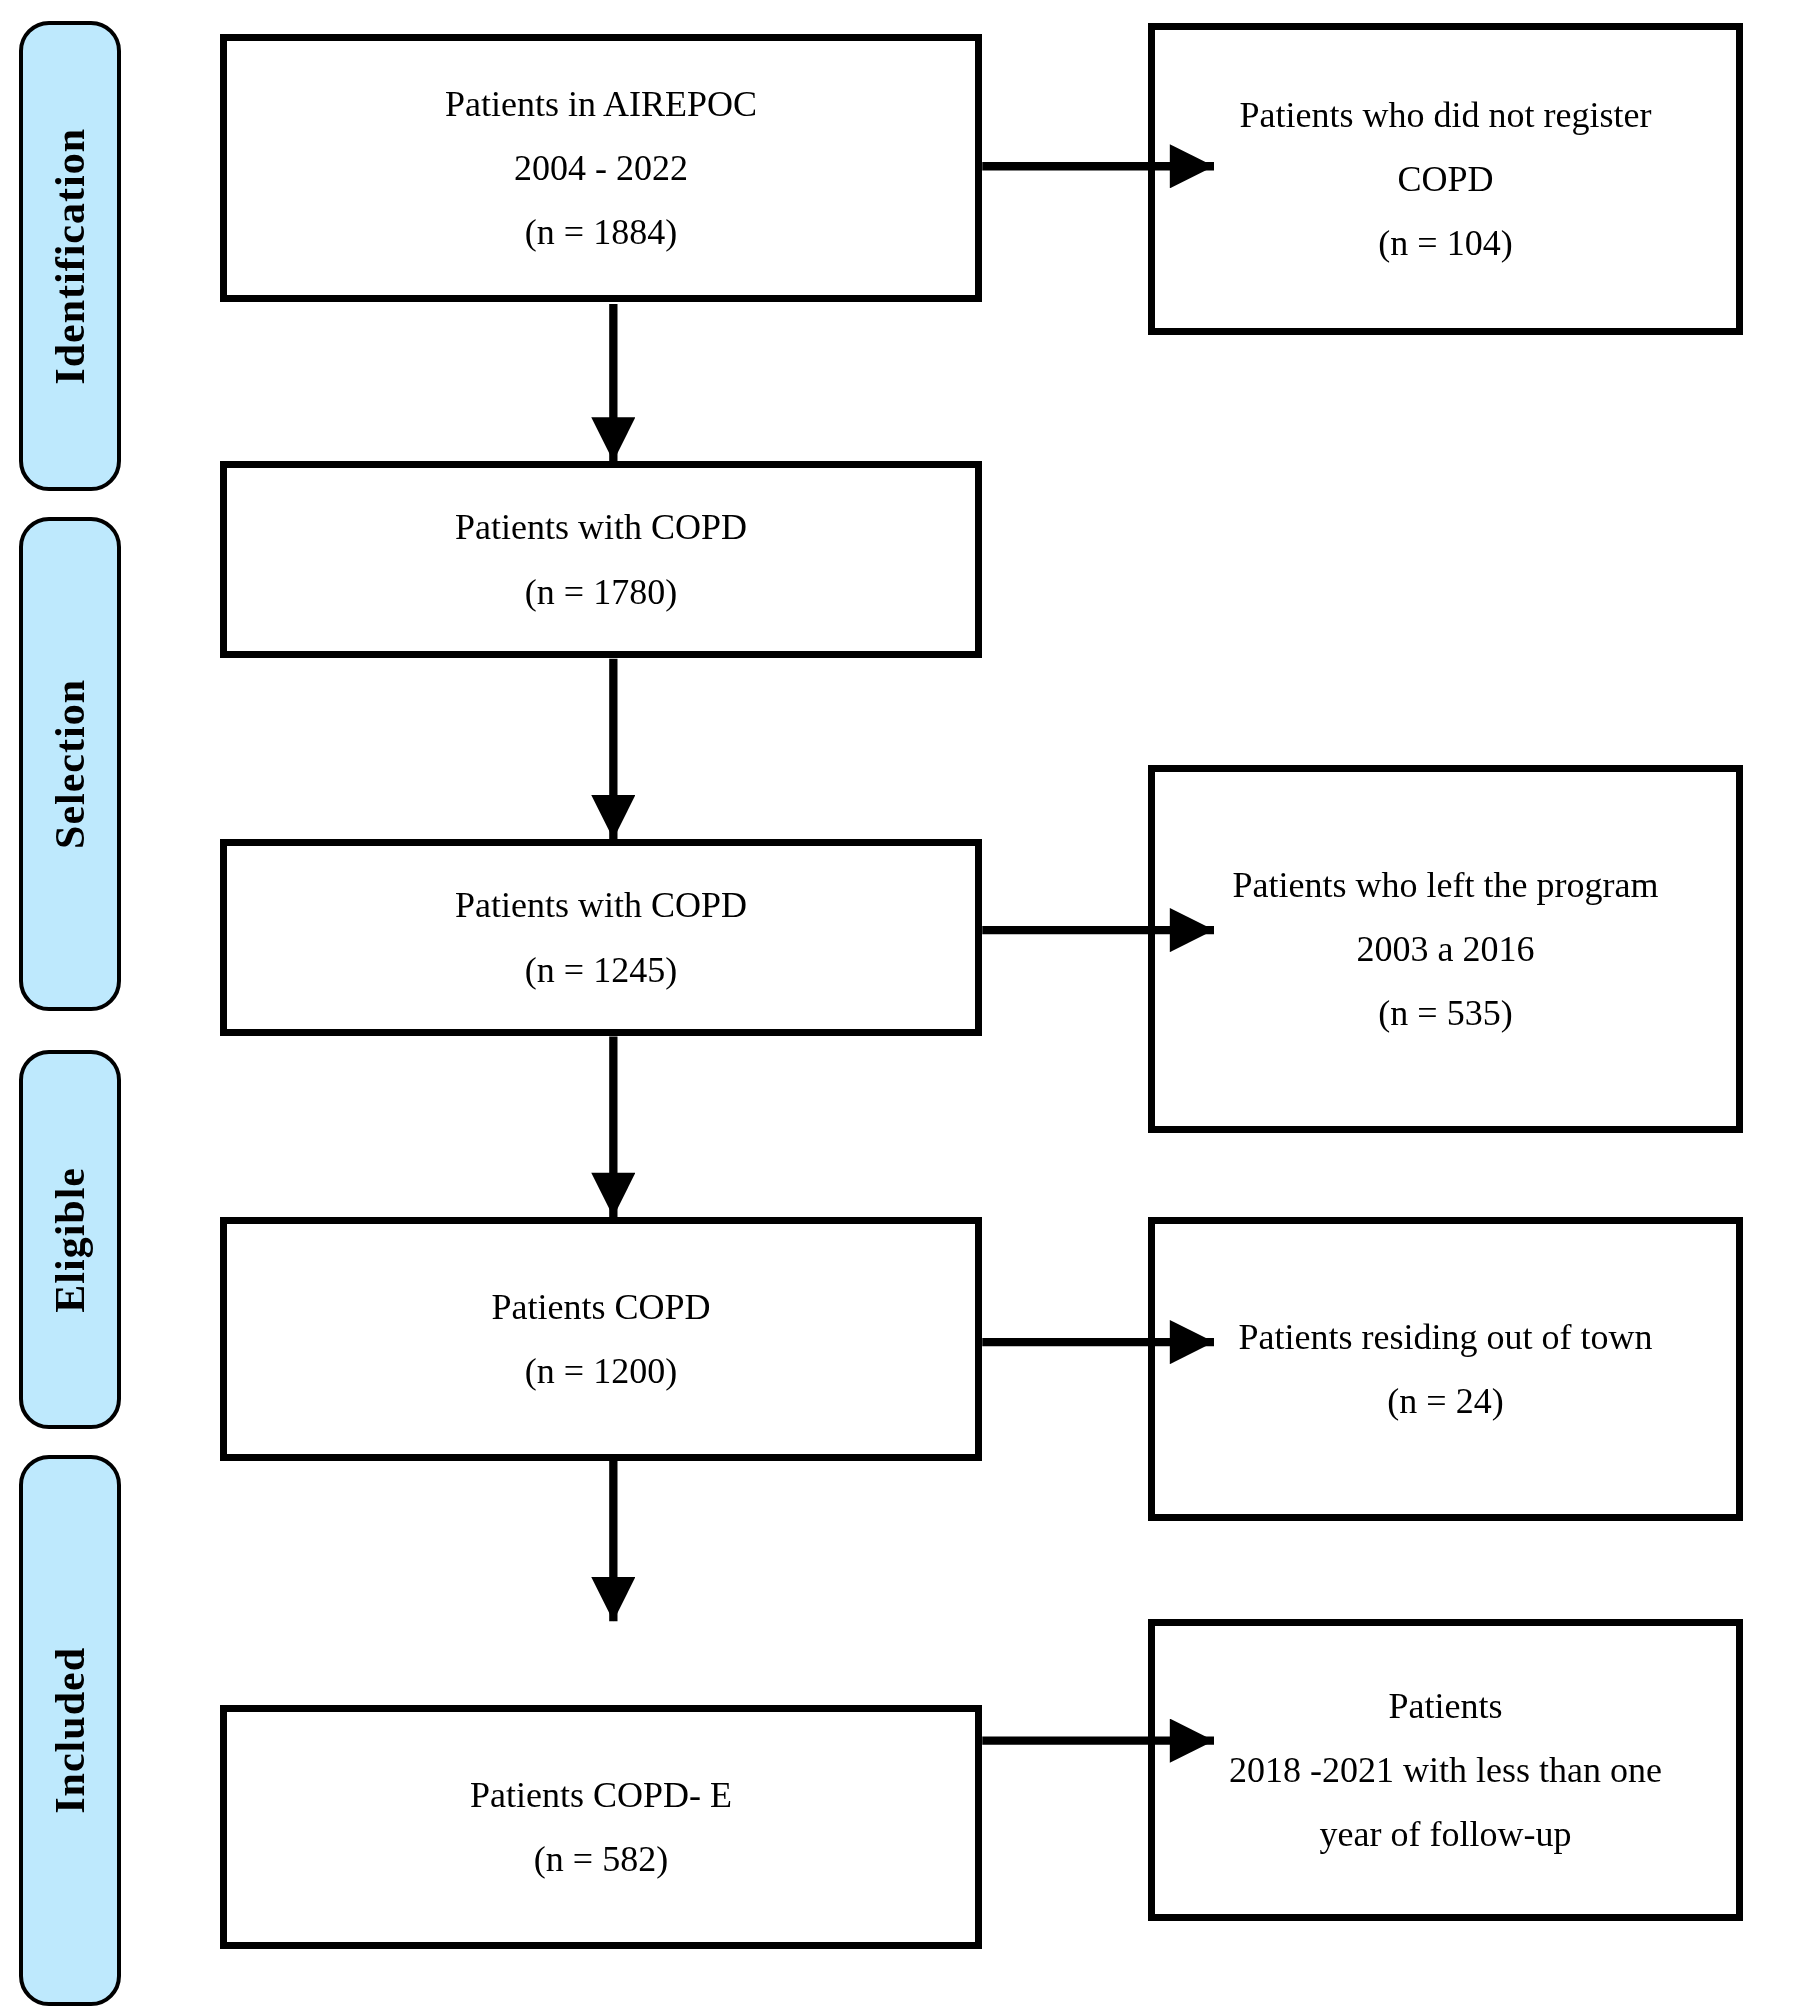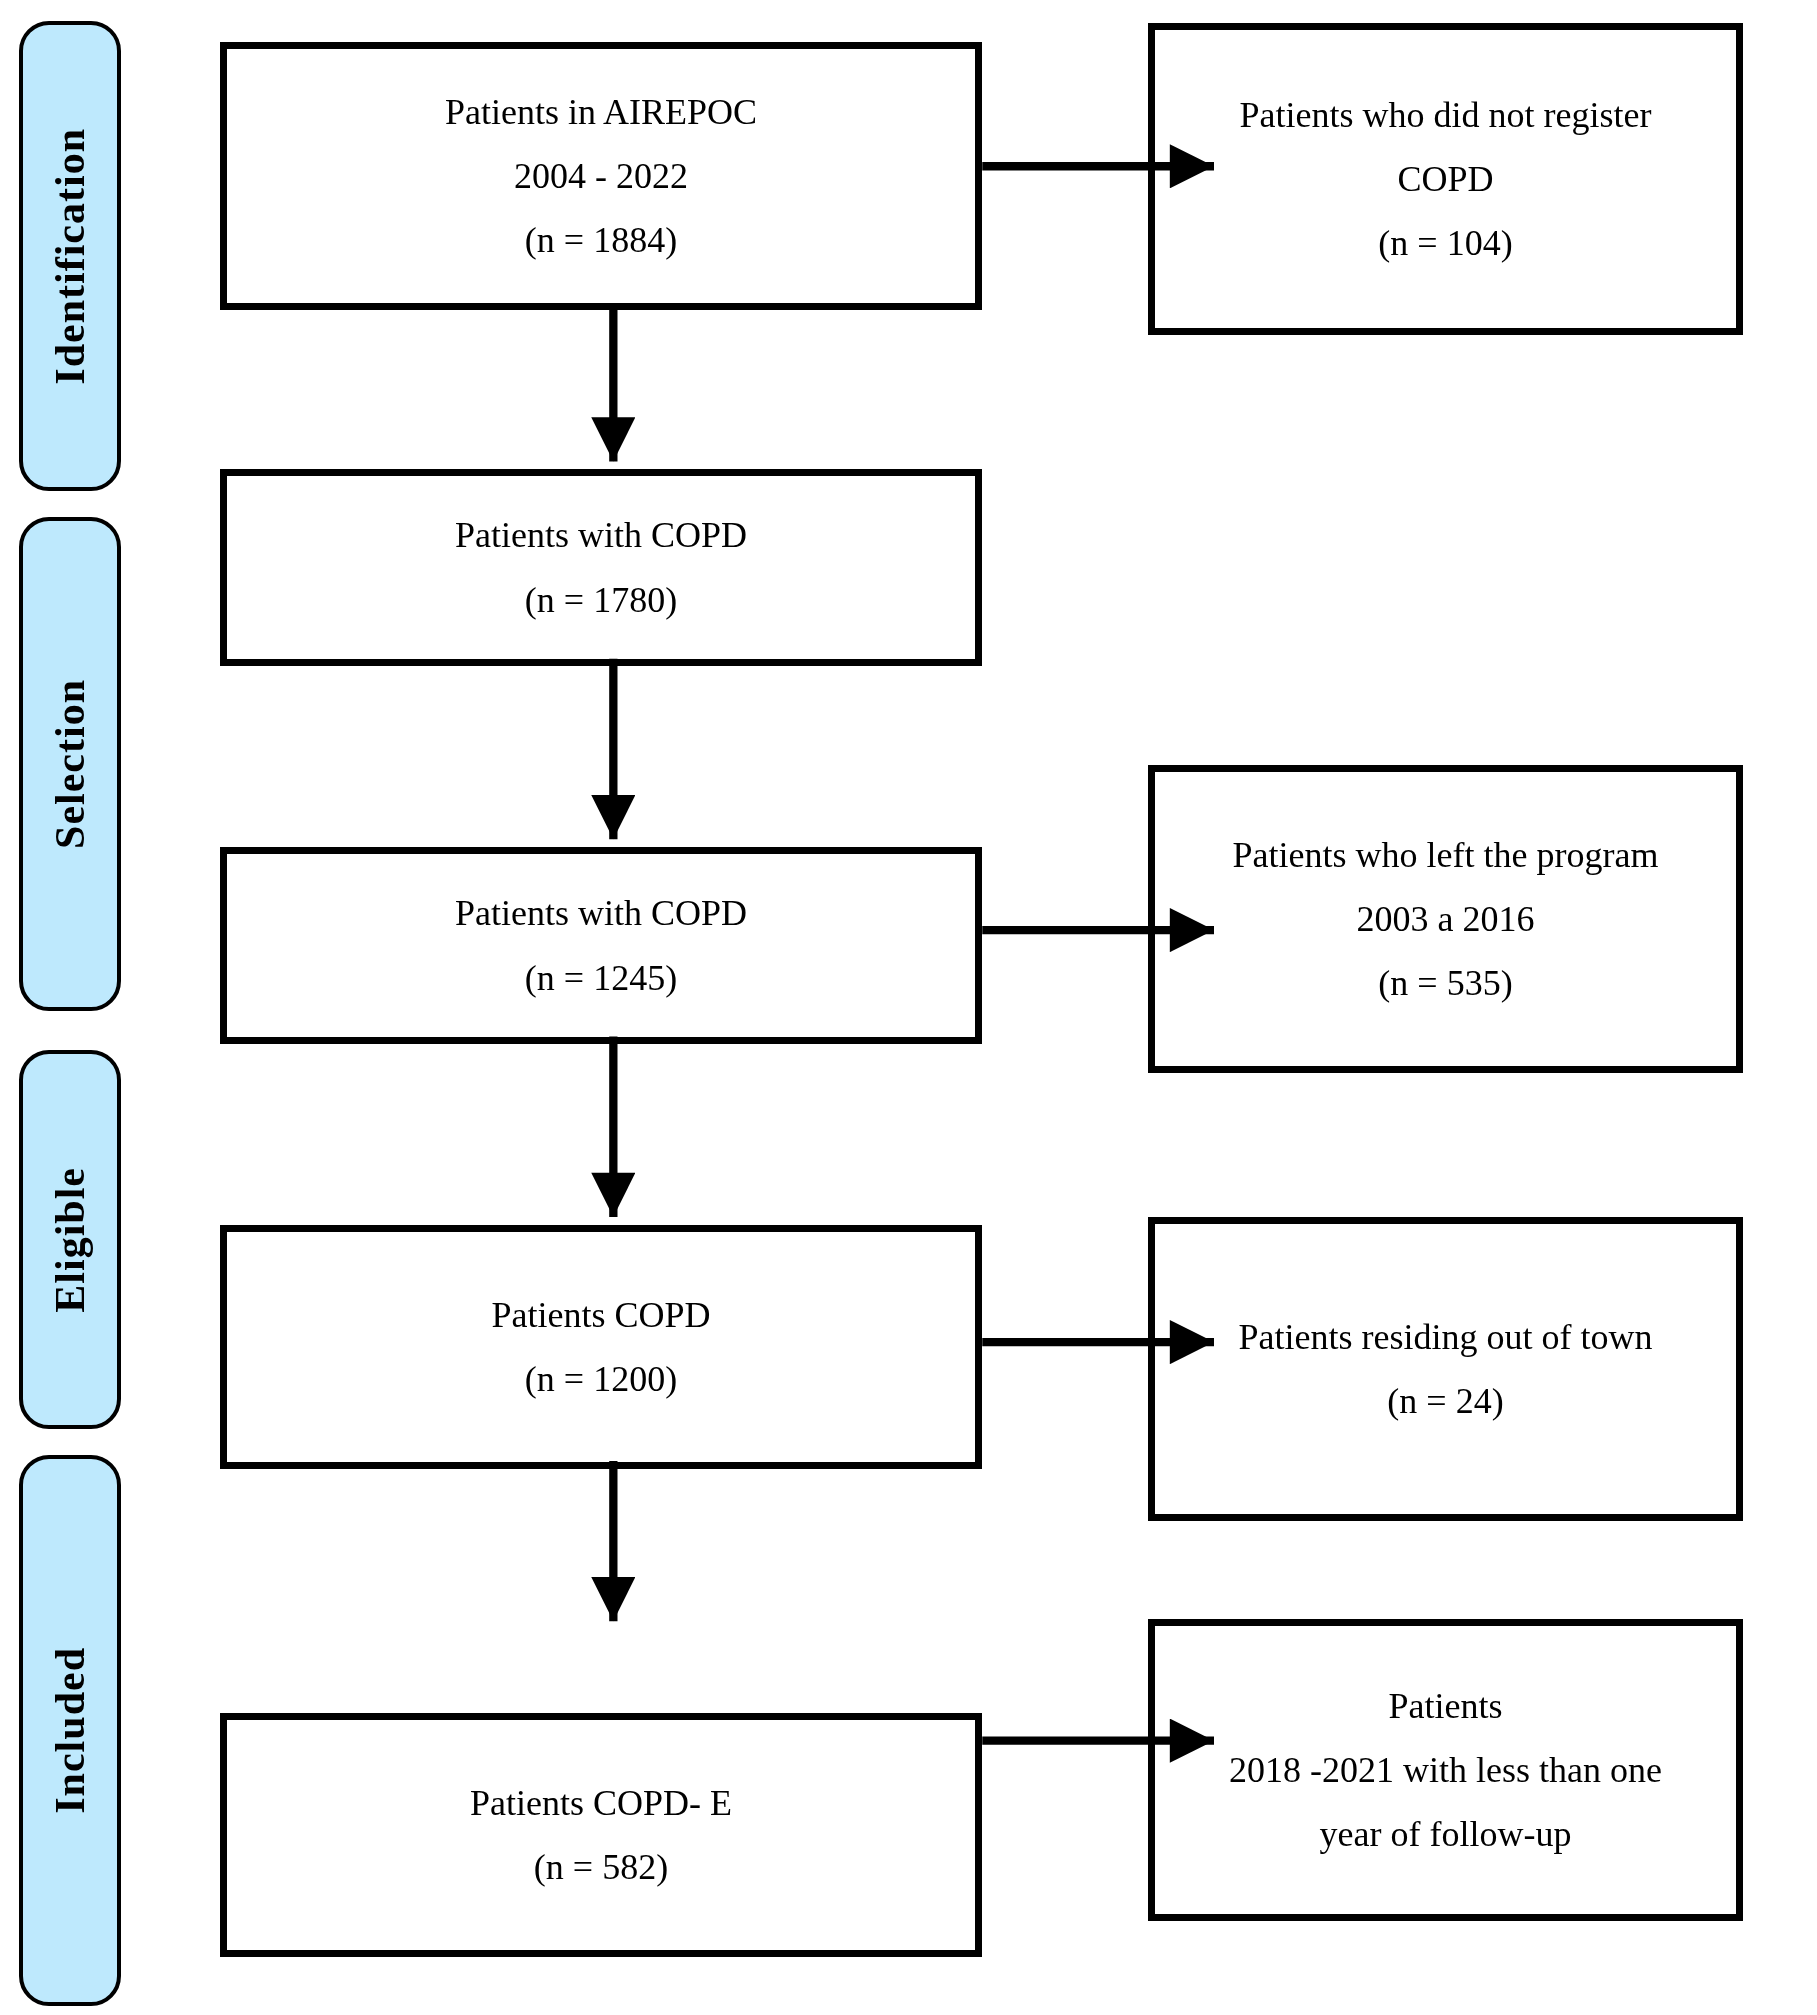--- a/index.html
+++ b/index.html
@@ -48,21 +48,21 @@
     flex-direction:column;
     justify-content:center;
     align-items:center;
     text-align:center;
   }
   .box .line{
     font-size:36px;
     line-height:1.78;
     white-space:nowrap;
   }
-  .main-col{left:220px;width:762px;margin-top:8px;}
+  .main-col{left:220px;width:762px;}
   .excl-col{left:1148px;width:595px;}
   .arrows{
     position:absolute;
     left:0;top:0;
     width:1818px;
     height:2015px;
     pointer-events:none;
   }
   .arrow{
     stroke:var(--stroke);
@@ -107,21 +107,21 @@
   <div class="box main-col" style="top:1705px;height:244px;text-align:right;">
     <div class="line">Patients COPD- E</div>
     <div class="line">(n = 582)</div>
   </div>
 
   <div class="box excl-col" style="top:23.4px;height:312px;">
     <div class="line">Patients who did not register</div>
     <div class="line">COPD</div>
     <div class="line">(n = 104)</div>
   </div>
-  <div class="box excl-col" style="top:765px;height:308px;">
+  <div class="box excl-col" style="top:765px;height:368px;">
     <div class="line">Patients who left the program</div>
     <div class="line">2003 a 2016</div>
     <div class="line">(n = 535)</div>
   </div>
   <div class="box excl-col" style="top:1217px;height:304px;">
     <div class="line">Patients residing out of town</div>
     <div class="line">(n = 24)</div>
   </div>
   <div class="box excl-col" style="top:1619px;height:302px;">
     <div class="line">Patients</div>

